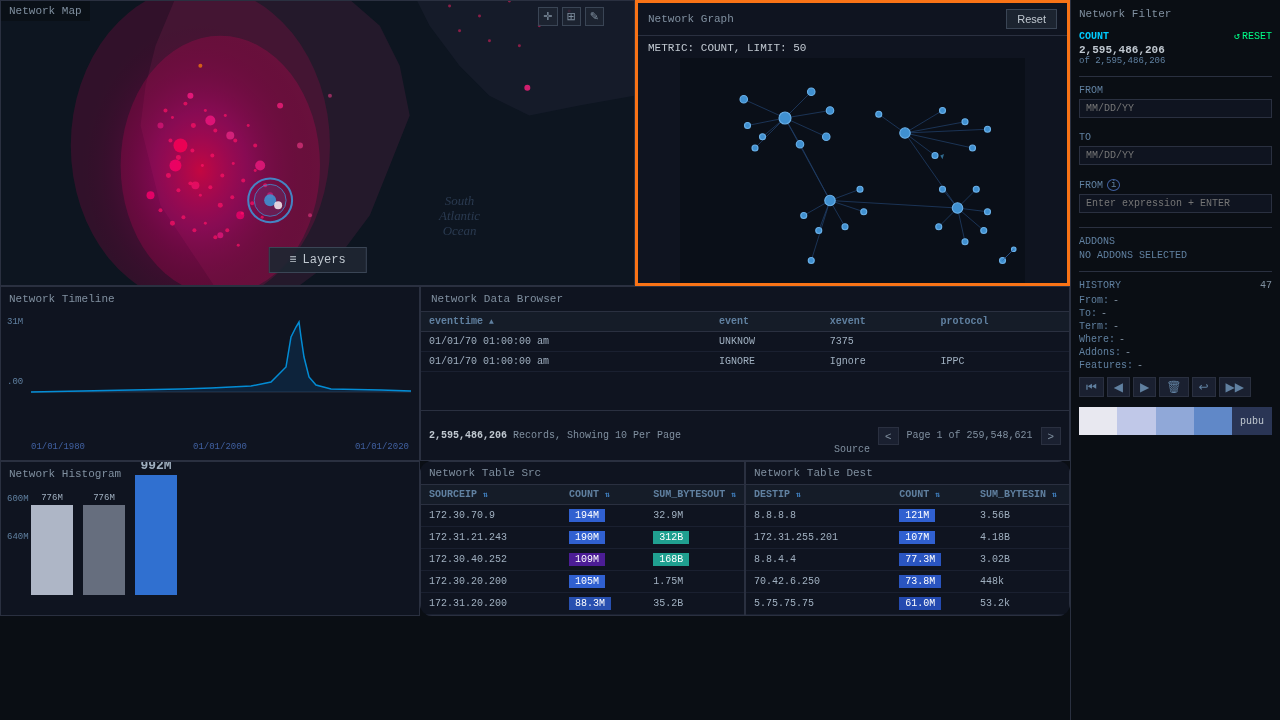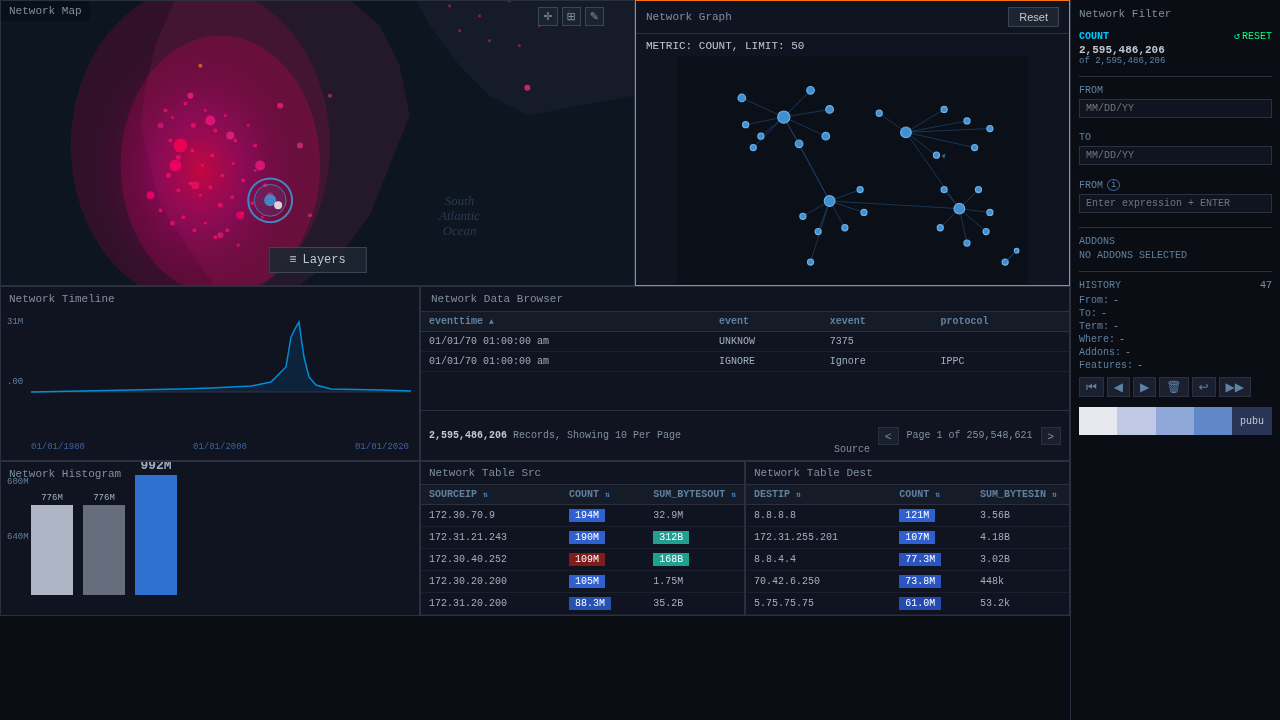--- a/index.html
+++ b/index.html
@@ -373,20 +373,21 @@
     }
     .browser-panel {
       height: 175px;
       flex-shrink: 0;
       display: flex;
       flex-direction: column;
     }
     .bottom-tables {
       display: flex;
       flex: 1;
+      border-radius: 12px;
     }
 
     
     ::-webkit-scrollbar { width: 4px; height: 4px; }
     ::-webkit-scrollbar-track { background: #0a0e14; }
     ::-webkit-scrollbar-thumb { background: #2a3040; }
   </style>
 </head>
 <body>
 
@@ -512,21 +513,21 @@
 
           <circle cx="528" cy="122" r="3" fill="#ff2080" opacity="0.8"></circle>
         </svg>
 
         <div class="layers-btn">
           <span>≡</span>
           <span>Layers</span>
         </div>
       </div>
 
-      <div class="graph-panel" style="flex:1;background:#0f1420;border:1px solid #f97316;position:relative;overflow:hidden;">
+      <div class="graph-panel" style="flex:1;background:#0f1420;border:3px solid #f97316;position:relative;overflow:hidden;">
         <div class="graph-header">
           <span class="graph-title">Network Graph</span>
           <button class="reset-btn">Reset</button>
         </div>
         <div class="graph-metric">METRIC: COUNT, LIMIT: 50</div>
 
         <svg style="position:absolute;top:55px;left:0;width:100%;height:calc(100% - 55px);" viewBox="0 0 460 300" preserveAspectRatio="xMidYMid meet">
           <rect width="460" height="300" fill="#0a0f18"></rect>
 
           <g stroke="#3060a0" stroke-width="1" opacity="0.6">
@@ -638,21 +639,21 @@
           </svg>
           <div style="position:absolute;bottom:8px;left:30px;display:flex;justify-content:space-between;width:calc(100% - 40px);">
             <span style="font-size:9px;color:#4060a0;">01/01/1980</span>
             <span style="font-size:9px;color:#4060a0;">01/01/2000</span>
             <span style="font-size:9px;color:#4060a0;">01/01/2020</span>
           </div>
         </div>
 
         <div class="histogram-panel" style="flex:1;background:#0f1420;border:1px solid #2a3040;padding:6px 8px;position:relative;overflow:hidden;">
           <div class="bottom-title">Network Histogram</div>
-          <div style="position:absolute;left:6px;top:15px;font-size:9px;color:#6080a0;">600M</div>
+          <div style="position:absolute;left:6px;top:32px;font-size:9px;color:#6080a0;">600M</div>
           <div style="position:absolute;left:6px;top:70px;font-size:9px;color:#6080a0;">640M</div>
 
           <div style="position:absolute;bottom:20px;left:30px;display:flex;align-items:flex-end;gap:10px;height:130px;">
 
             <div style="display:flex;flex-direction:column;align-items:center;gap:2px;">
               <span style="font-size:9px;color:#a0b0c0;">776M</span>
               <div style="width:42px;height:90px;background:#c0c8d8;opacity:0.9;"></div>
             </div>
 
             <div style="display:flex;flex-direction:column;align-items:center;gap:2px;">
@@ -731,21 +732,21 @@
                     <td><span style="display:inline-block;background:#3060d0;padding:1px 6px;color:#fff;font-size:10px;">194M</span></td>
                     <td>32.9M</td>
                   </tr>
                   <tr>
                     <td>172.31.21.243</td>
                     <td><span style="display:inline-block;background:#3060d0;padding:1px 6px;color:#fff;font-size:10px;">190M</span></td>
                     <td><span style="display:inline-block;background:#20a090;padding:1px 6px;color:#fff;font-size:10px;">312B</span></td>
                   </tr>
                   <tr>
                     <td>172.30.40.252</td>
-                    <td><span style="display:inline-block;background:#7f1d1d;padding:1px 6px;color:#fff;font-size:10px;">109M</span></td>
+                    <td><span style="display:inline-block;background:#4c1d95;padding:1px 6px;color:#fff;font-size:10px;">109M</span></td>
                     <td><span style="display:inline-block;background:#20a090;padding:1px 6px;color:#fff;font-size:10px;">168B</span></td>
                   </tr>
                   <tr>
                     <td>172.30.20.200</td>
                     <td><span style="display:inline-block;background:#3060d0;padding:1px 6px;color:#fff;font-size:10px;">105M</span></td>
                     <td>1.75M</td>
                   </tr>
                   <tr>
                     <td>172.31.20.200</td>
                     <td><span style="display:inline-block;background:#2850b0;padding:1px 6px;color:#fff;font-size:10px;">88.3M</span></td>

